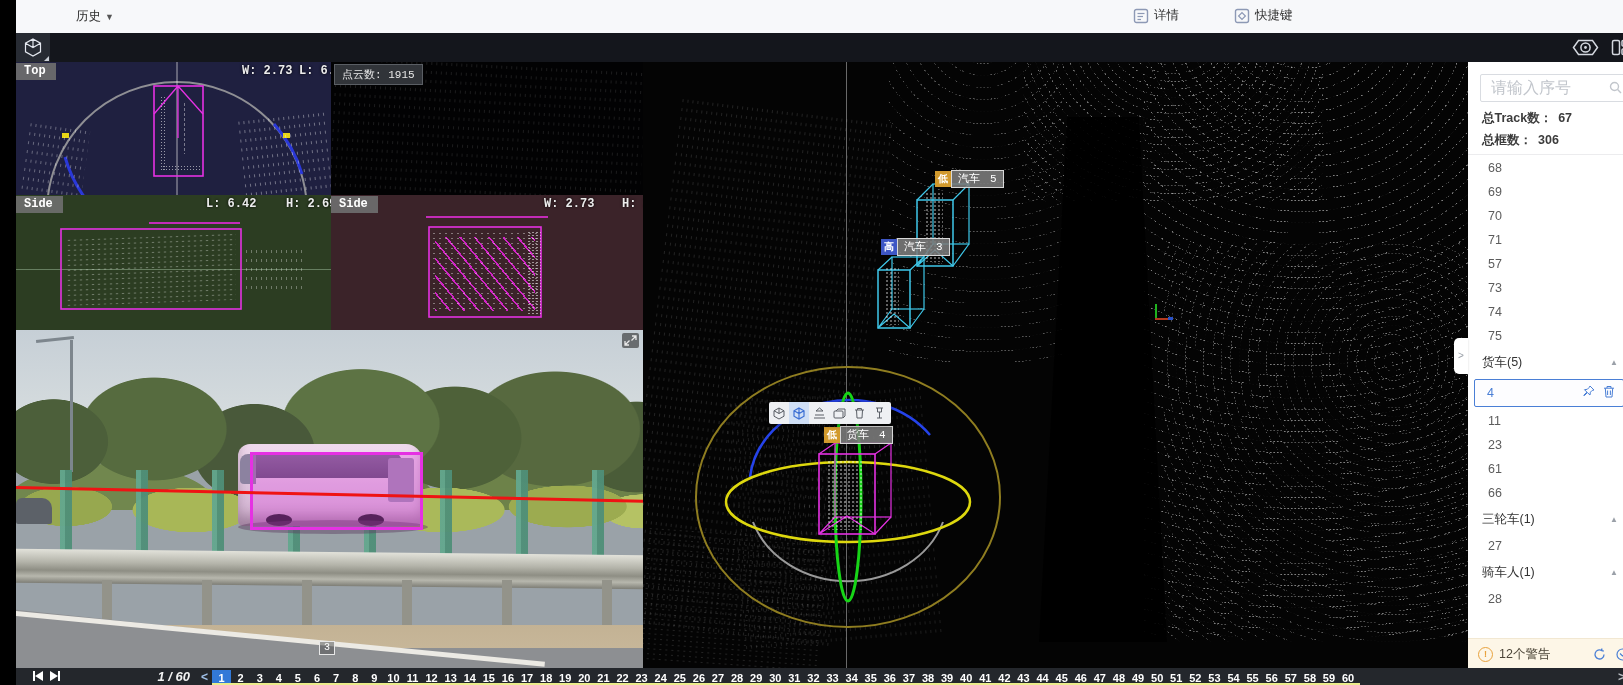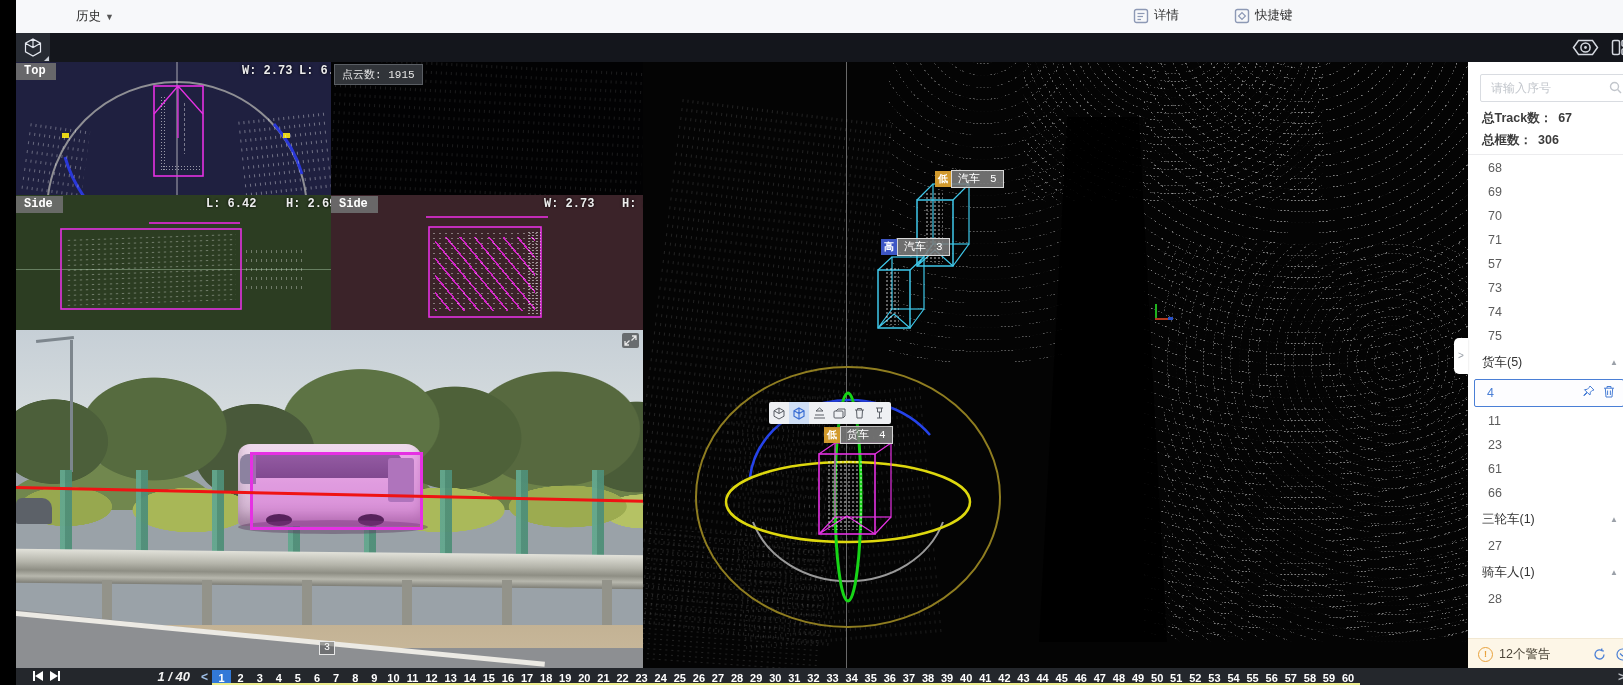--- a/index.html
+++ b/index.html
@@ -97,21 +97,21 @@
   .chipname .oid{margin-left:10px;}
   #objtools{left:126px;top:340px;width:122px;height:22px;background:#eef0f3;border-radius:2px;
             box-shadow:0 1px 4px rgba(0,0,0,.5);display:flex;align-items:center;}
   #objtools .slot{width:20px;height:22px;display:flex;align-items:center;justify-content:center;cursor:pointer;}
   #objtools .slot.on{background:#cfdff6;}
   #axes .ax-g{position:absolute;left:14px;top:0;width:2px;height:14px;background:#1fb41f;}
   #axes .ax-r{position:absolute;left:14px;top:14px;width:13px;height:2px;background:#b43a1f;}
   #axes .ax-b{position:absolute;left:27px;top:13px;width:5px;height:3px;background:#2a52c8;}
   
   #searchbox{left:12px;top:12px;width:148px;height:26px;border:1px solid #d9dce1;border-radius:2px;background:#fff;}
-  #searchbox input{border:0;outline:none;width:116px;height:22px;margin:1px 0 0 8px;font-size:12px;color:#444;
+  #searchbox input{border:0;outline:none;width:116px;height:22px;margin:1px 0 0 8px;font-size:16px;color:#444;
                    font-family:"Liberation Sans","DejaVu Sans",sans-serif;}
   #searchbox input::placeholder{color:#c2c6cc;}
   #searchbox svg{position:absolute;right:7px;top:6px;}
   .statrow{left:14px;font-size:12.5px;color:#3c3c3c;font-weight:bold;}
   .statrow .sv{margin-left:6px;}
   #sbdivider{left:0;top:92px;width:171px;height:1px;background:#ececee;}
   #track-list{left:0;top:94px;width:160px;height:452px;overflow:hidden;}
   .trow{position:relative;height:24px;line-height:24px;padding-left:20px;font-size:12.5px;color:#5c5c5c;cursor:pointer;}
   .trow.sel{height:26px;line-height:26px;margin:2px 4px 2px 6px;padding-left:12px;border:1px solid #4a7fd6;
             border-radius:2px;color:#4a7fd6;background:#fdfdff;}
@@ -431,20 +431,20 @@
 
   <div id="timeline" class="abs">
     <div class="skip abs" style="left:17px;">
       <div class="bar"></div>
         <div class="tri-l"></div>
     </div>
     <div class="skip abs" style="left:34px;">
       <div class="tri-r"></div>
         <div class="bar"></div>
     </div>
-    <div id="pos" class="abs">1 / 40</div>
+    <div id="pos" class="abs">1 / 60</div>
     <div id="prevbtn" class="abs">&lt;</div>
     <div id="frames" class="abs"><span class="fnum on">1</span><span class="fnum">2</span><span class="fnum">3</span><span class="fnum">4</span><span class="fnum">5</span><span class="fnum">6</span><span class="fnum">7</span><span class="fnum">8</span><span class="fnum">9</span><span class="fnum">10</span><span class="fnum">11</span><span class="fnum">12</span><span class="fnum">13</span><span class="fnum">14</span><span class="fnum">15</span><span class="fnum">16</span><span class="fnum">17</span><span class="fnum">18</span><span class="fnum">19</span><span class="fnum">20</span><span class="fnum">21</span><span class="fnum">22</span><span class="fnum">23</span><span class="fnum">24</span><span class="fnum">25</span><span class="fnum">26</span><span class="fnum">27</span><span class="fnum">28</span><span class="fnum">29</span><span class="fnum">30</span><span class="fnum">31</span><span class="fnum">32</span><span class="fnum">33</span><span class="fnum">34</span><span class="fnum">35</span><span class="fnum">36</span><span class="fnum">37</span><span class="fnum">38</span><span class="fnum">39</span><span class="fnum">40</span><span class="fnum">41</span><span class="fnum">42</span><span class="fnum">43</span><span class="fnum">44</span><span class="fnum">45</span><span class="fnum">46</span><span class="fnum">47</span><span class="fnum">48</span><span class="fnum">49</span><span class="fnum">50</span><span class="fnum">51</span><span class="fnum">52</span><span class="fnum">53</span><span class="fnum">54</span><span class="fnum">55</span><span class="fnum">56</span><span class="fnum">57</span><span class="fnum">58</span><span class="fnum">59</span><span class="fnum">60</span></div>
     <div id="progressline" class="abs"></div>
     <div id="nextbtn" class="abs">&gt;</div>
   </div>
 
 </div>
 
 </body></html>

